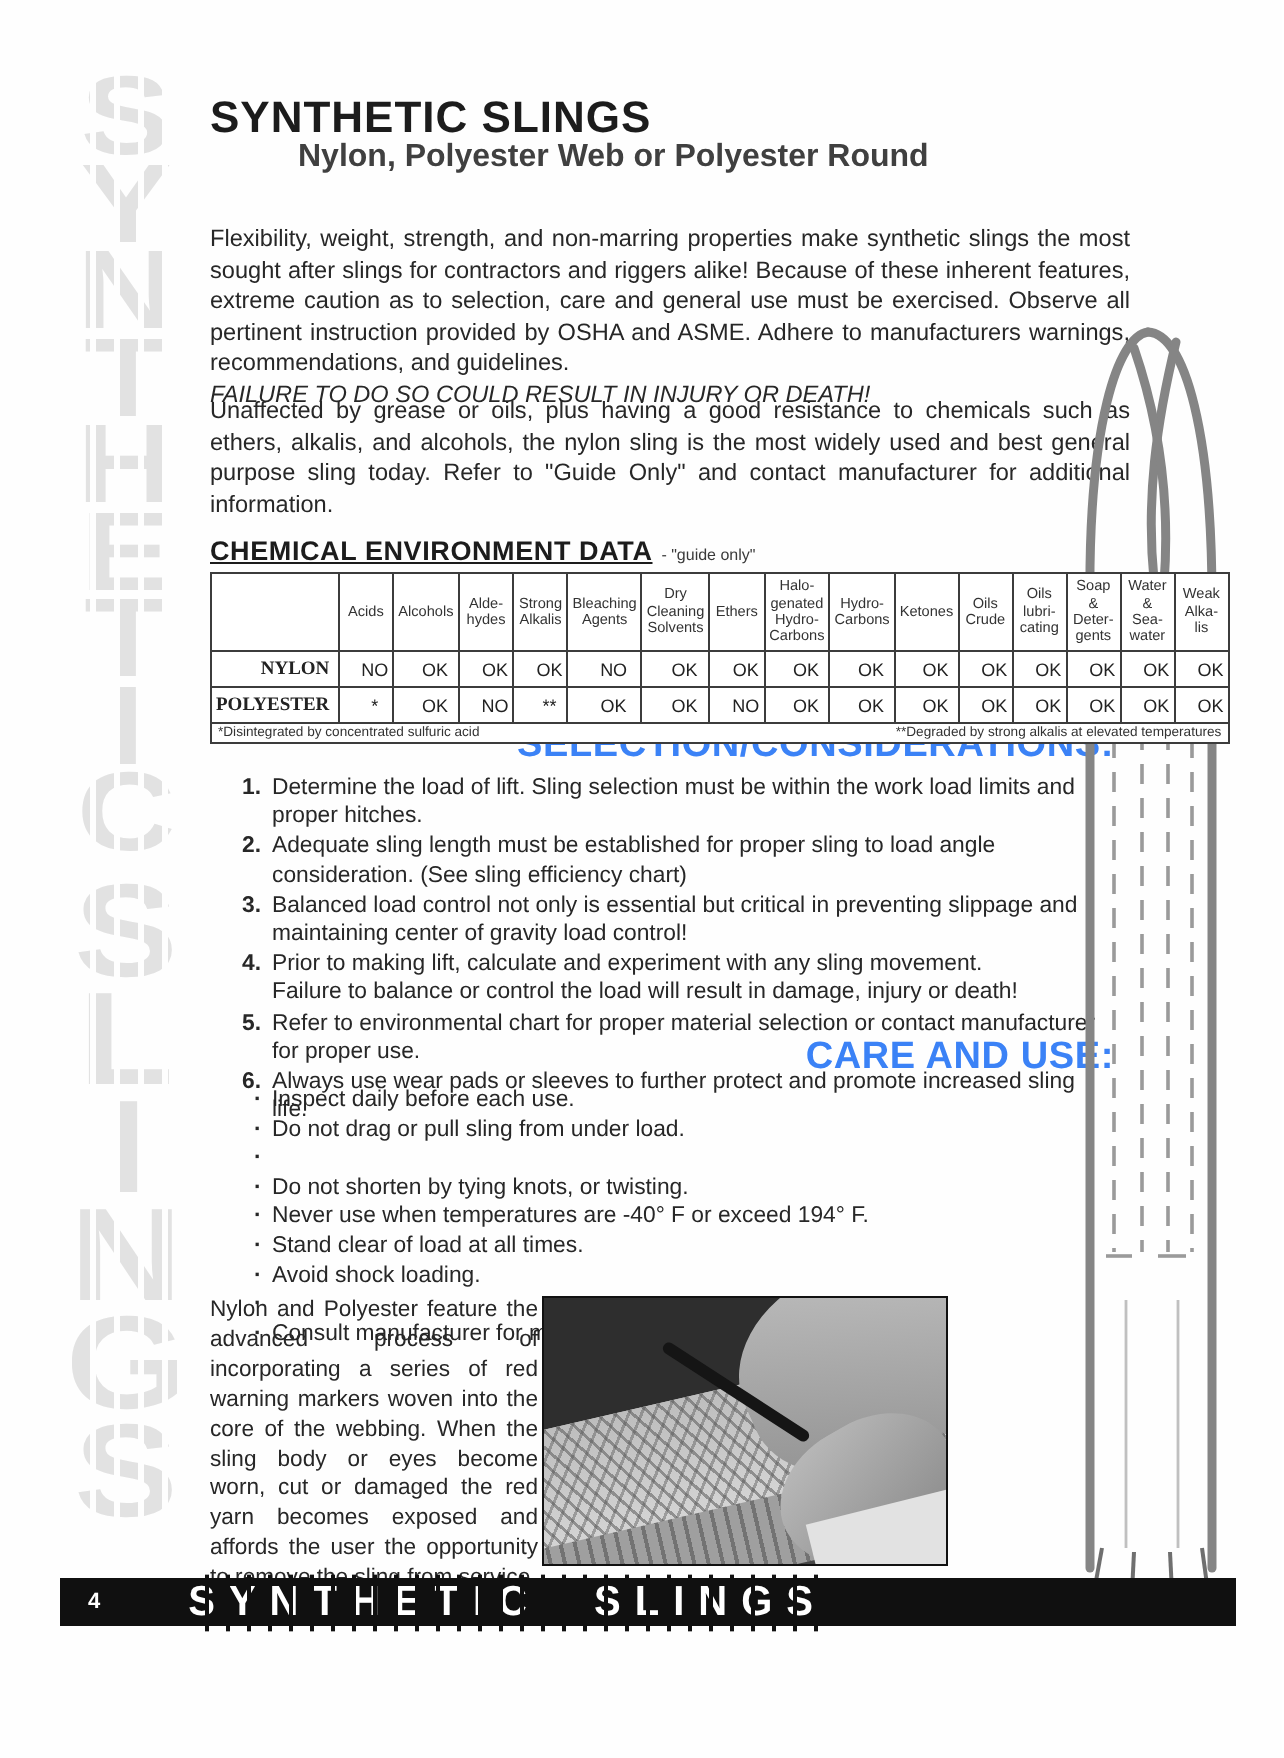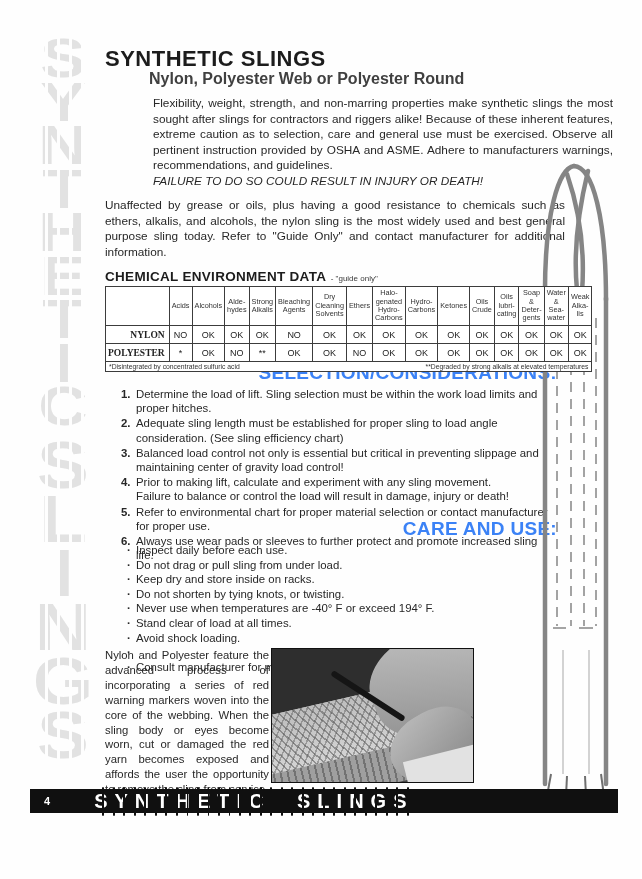--- a/index.html
+++ b/index.html
@@ -10,37 +10,37 @@
   .watermark{position:absolute;left:24px;top:36px;width:78px;color:#e2e2e2;font-weight:800;text-align:center;}
   .watermark .w1 span{display:block;font-size:56px;line-height:43.5px;transform:scaleX(1.22);}
   .watermark .w2{margin-top:10px;}
   .watermark .w2 span{display:block;font-size:66px;line-height:54px;transform:scaleX(1.18);}
   .watermark::after{content:"";position:absolute;inset:0;
         background:repeating-linear-gradient(90deg, transparent 0 9px, #fefefe 9px 12px);}
 
   
   .title{position:absolute;left:105px;top:46px;font-size:22px;font-weight:800;letter-spacing:.5px;color:#1c1c1c;}
   .subtitle{position:absolute;left:105px;top:70px;font-size:16px;font-weight:800;color:#404040;margin-left:44px;}
-  .block1{position:absolute;left:105px;top:96px;width:460px;font-size:11.8px;line-height:15.6px;margin-left:48px;}
+  .block1{position:absolute;left:105px;top:112px;width:460px;font-size:11.8px;line-height:15.6px;}
   .block1 p{margin:0;text-align:justify;}
   .warning{font-style:italic;margin-top:0;}
   .block2{position:absolute;left:105px;top:198px;width:460px;font-size:11.8px;line-height:15.6px;}
   .block2 p{margin:0;text-align:justify;}
 
   .chem-head{position:absolute;left:105px;top:267px;}
-  .chem-head .h{font-size:13.5px;font-weight:800;letter-spacing:.3px;color:#1c1c1c;}
+  .chem-head .h{font-size:13.5px;font-weight:800;letter-spacing:.3px;color:#1c1c1c;text-decoration:underline;}
   .chem-head .n{font-size:8px;color:#3a3a3a;}
 
   
   .chem-table{position:absolute;left:105px;top:286px;width:463px;border-collapse:collapse;background:#fff;z-index:2;
         table-layout:auto;}
   .chem-table th,.chem-table td{border:1px solid #3c3c3c;padding:1px 2px;}
   .chem-table thead th{font-size:7.3px;font-weight:400;line-height:8.4px;text-align:center;white-space:pre-line;vertical-align:middle;height:36px;color:#333;}
   .chem-table .rowlab{font-size:9.5px;font-weight:600;text-align:right;padding-right:4px;white-space:nowrap;color:#222;font-family:Liberation Serif, serif;}
-  .chem-table td.val{font-size:9px;text-align:center;height:15px;color:#222;}
+  .chem-table td.val{font-size:9px;text-align:center;height:15px;color:#222;padding-left:11px;}
   .chem-table .footrow td{border:1px solid #3c3c3c;padding:1px 3px;}
   .footnotes{display:flex;justify-content:space-between;font-size:6.8px;color:#333;}
 
   
   .selection{position:absolute;left:105px;top:362px;width:452px;}
   .sec-head{font-size:19px;font-weight:800;color:#3b82f6;letter-spacing:.3px;text-align:right;}
   .sel-list{margin-top:3px;}
   .sel-item{display:flex;font-size:11.4px;line-height:14.2px;margin:0 0 1px 16px;}
   .sel-item .num{width:15px;font-weight:700;flex:none;}
   .sel-item .txt{flex:1;white-space:pre-line;}
@@ -284,21 +284,20 @@
       <div class="care-item">
           <span class="blt">·</span>
           <span class="txt">Inspect daily before each use.</span>
         </div>
       <div class="care-item">
           <span class="blt">·</span>
           <span class="txt">Do not drag or pull sling from under load.</span>
         </div>
       <div class="care-item">
           <span class="blt">·</span>
-          <span class="txt">Keep dry and store inside on racks.</span>
         </div>
       <div class="care-item">
           <span class="blt">·</span>
           <span class="txt">Do not shorten by tying knots, or twisting.</span>
         </div>
       <div class="care-item">
           <span class="blt">·</span>
           <span class="txt">Never use when temperatures are -40° F or exceed 194° F.</span>
         </div>
       <div class="care-item">

